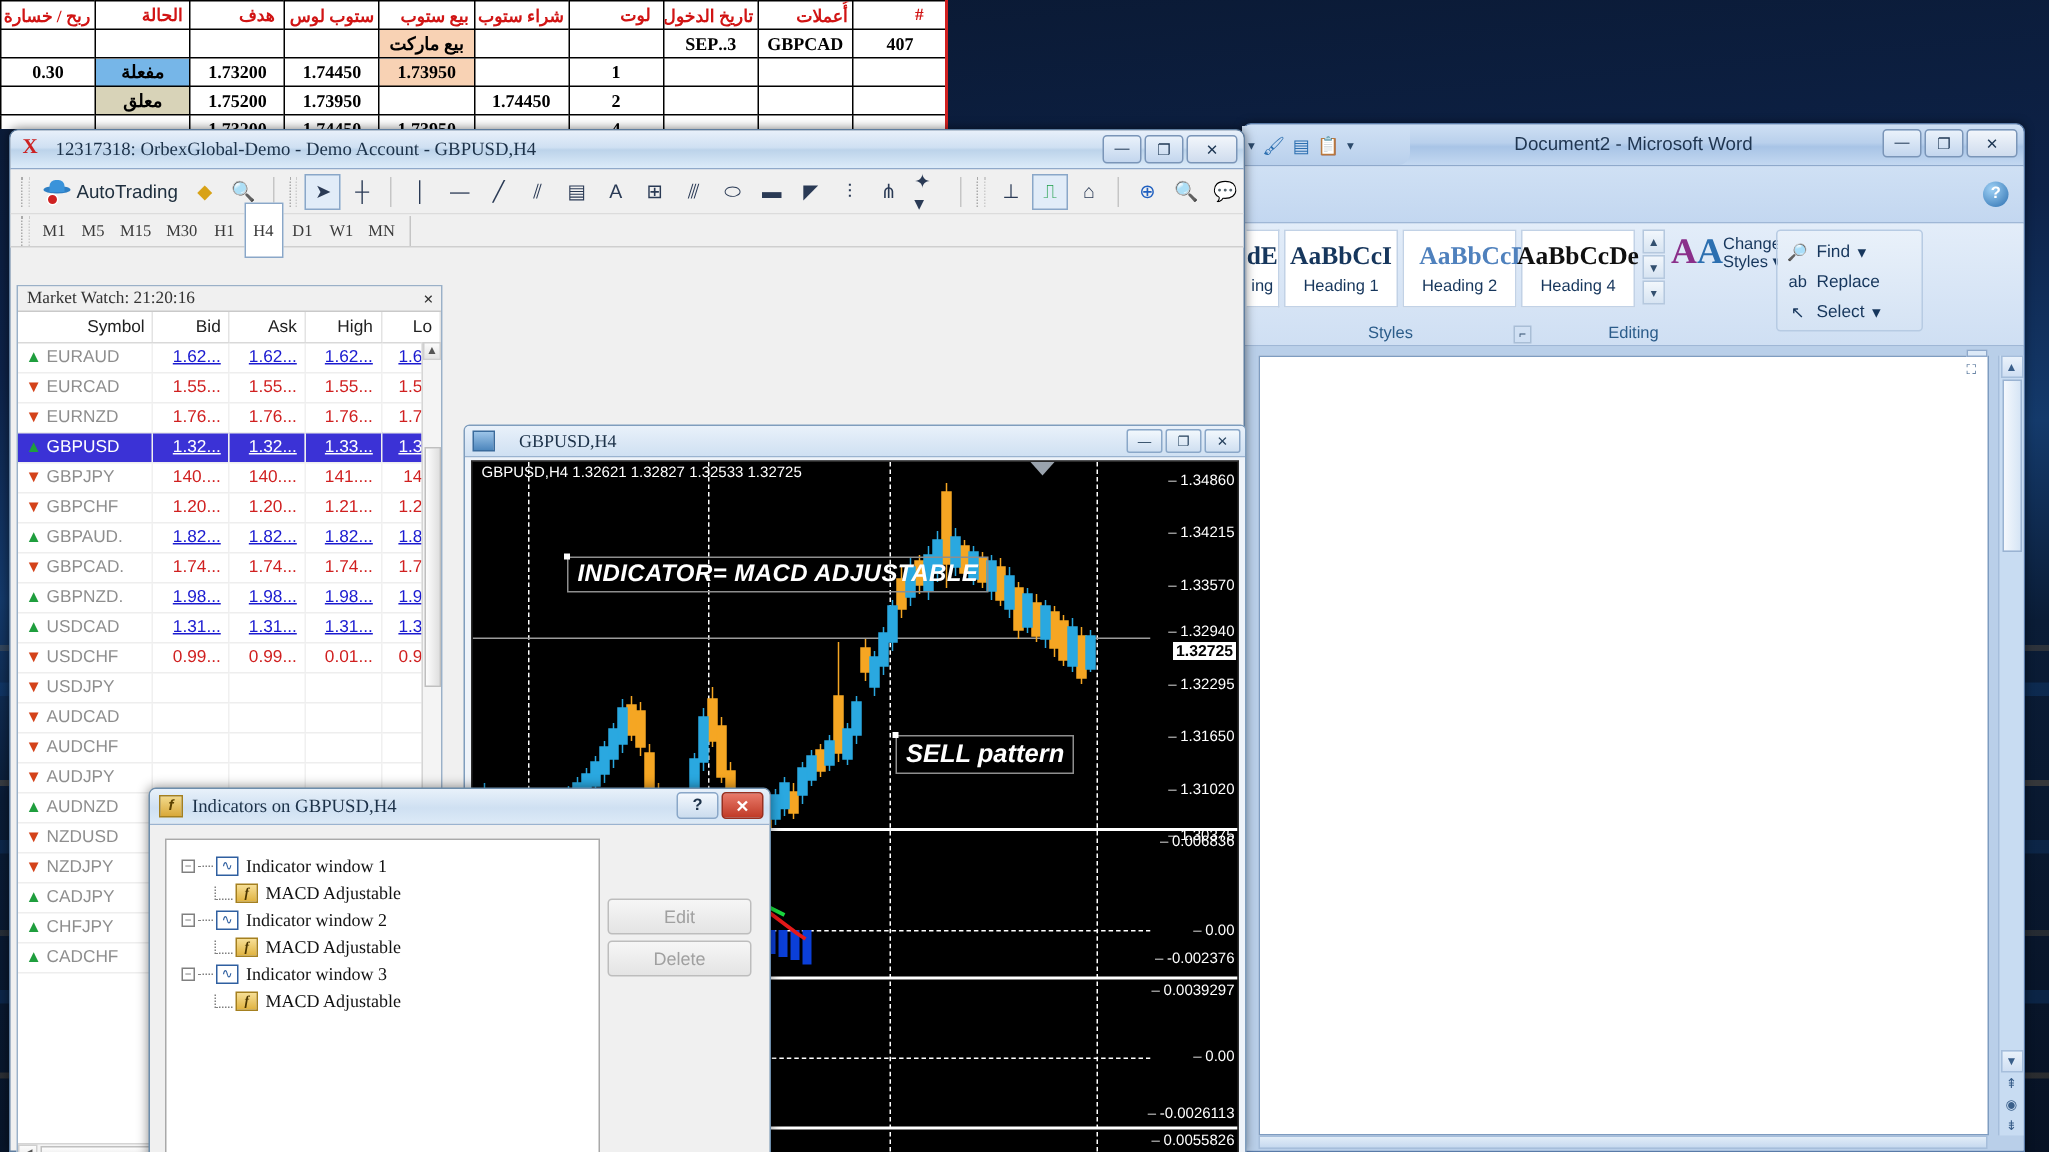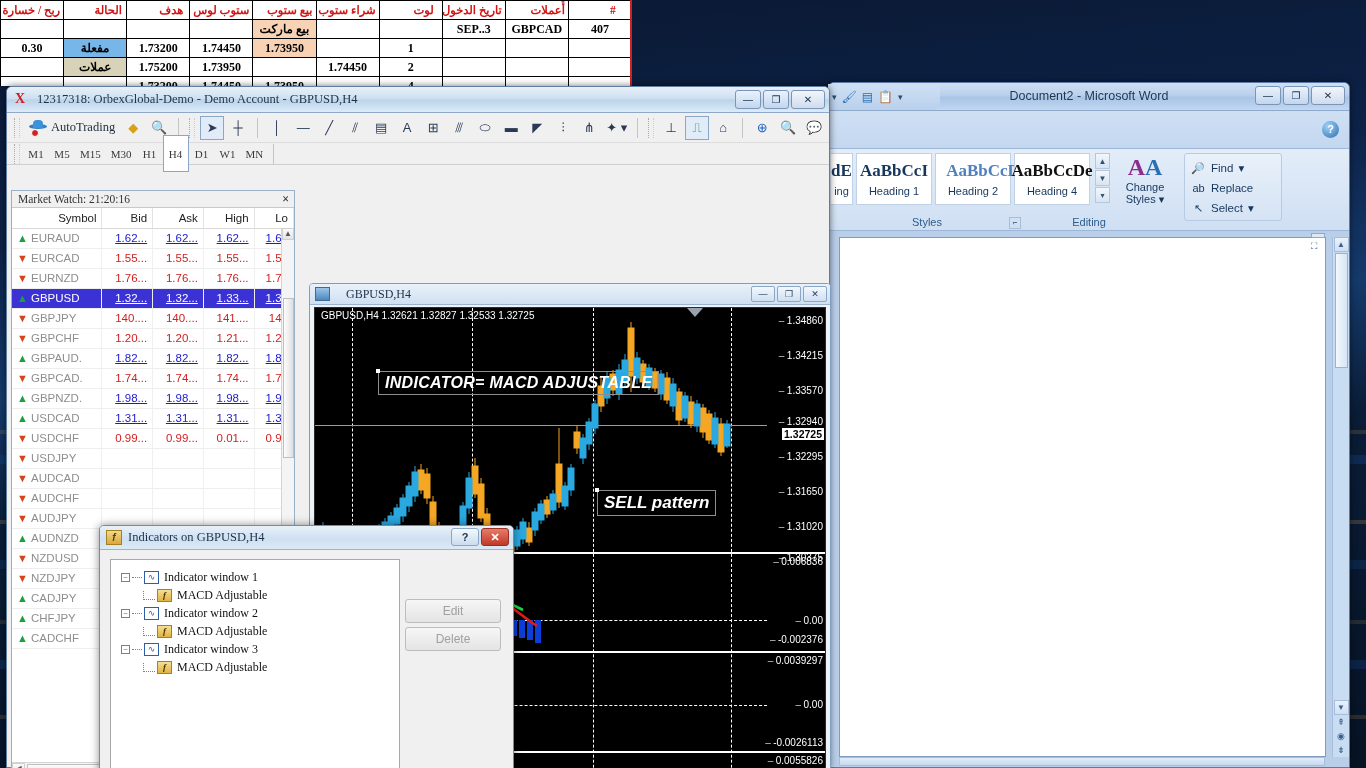--- a/index.html
+++ b/index.html
@@ -88,21 +88,21 @@
   .style-box .sb-name { font-size:11px; color:#16365c; margin-top:4px; }
   .style-box.partial { width:22px; overflow:hidden; border-left:none; }
   .style-box.h2 .sb-sample { color:#4f81bd;margin-left:20px; }
   .style-box.h4 .sb-sample { color:#101010; }
   .gallery-scroll { display:flex; flex-direction:column; gap:1px; margin-left:2px; }
   .gs-btn {
     width:15px; height:16px; border:1px solid #b5c8de; background:linear-gradient(180deg,#f2f7fc,#d7e4f2);
     font-size:8px; color:#33506f; display:flex; align-items:center; justify-content:center;
   }
   .change-styles {
-    width:62px; display:flex; flex-direction:column; align-items:center;
+    width:62px; display:flex; align-items:center;
     margin-left:4px; padding-top:2px;
   }
   .cs-icon { font-family:"Liberation Serif", serif; font-size:24px; font-weight:bold; color:#8a2f8a; line-height:1; }
   .cs-icon span.a2 { color:#2c6fb0; }
   .cs-label { font-size:11px; color:#16365c; text-align:center; line-height:12px; margin-top:2px; }
   .editing-group {
     margin-left:8px; border:1px solid #b7cbe3; border-radius:3px;
     background:linear-gradient(180deg,#e9f1fa,#d5e3f4);
     padding:4px 6px 2px 6px; width:98px;
   }
@@ -177,21 +177,21 @@
     padding-left:4px; gap:2px; border-bottom:1px solid #dcdcdc;
   }
   .grip { width:6px; height:20px; border-left:1px dotted #aaa; border-right:1px dotted #ccc; margin:0 3px; }
   .tb-btn {
     height:24px; min-width:24px; display:flex; align-items:center; justify-content:center;
     font-size:13px; color:#2a3a55; padding:0 3px;
   }
   .tb-btn.sel { border:1px solid #8aa7c8; background:#e1ecf8; }
   .tb-sep { width:1px; height:20px; background:#c5c5c5; margin:0 5px; }
   #autotrading { display:flex; align-items:center; gap:4px; font-size:12.5px; color:#20303f;
-                 font-family:Liberation Serif, serif; padding:0 4px; }
+                 font-family:Liberation Sans, sans-serif; padding:0 4px; }
   .at-hat {
     width:18px; height:15px; position:relative;
   }
   .at-hat::before { content:''; position:absolute; left:0; top:4px; width:18px; height:5px; border-radius:50%; background:#2e7fc4; }
   .at-hat::after  { content:''; position:absolute; left:4px; top:0px; width:10px; height:8px; border-radius:4px 4px 0 0; background:#3a93da; }
   .at-dot { position:absolute; left:2px; top:9px; width:8px; height:8px; border-radius:50%; background:#cf2222; border:1px solid #fff; z-index:3; }
   #mt4-periods {
     height:22px; background:#f0f0f0; display:flex; align-items:center;
     padding-left:4px; border-bottom:1px solid #cfcfcf;
   }
@@ -487,21 +487,21 @@
         </tr>
         <tr>
           <td></td>
           <td></td>
           <td></td>
           <td class="num">2</td>
           <td class="num">1.74450</td>
           <td></td>
           <td class="num">1.73950</td>
           <td class="num">1.75200</td>
-          <td class="c-khaki num">عملات</td>
+          <td class="c-khaki num">معلق</td>
           <td></td>
         </tr>
         <tr>
           <td></td>
           <td></td>
           <td></td>
           <td class="num">4</td>
           <td></td>
           <td class="num">1.73950</td>
           <td class="num">1.74450</td>

